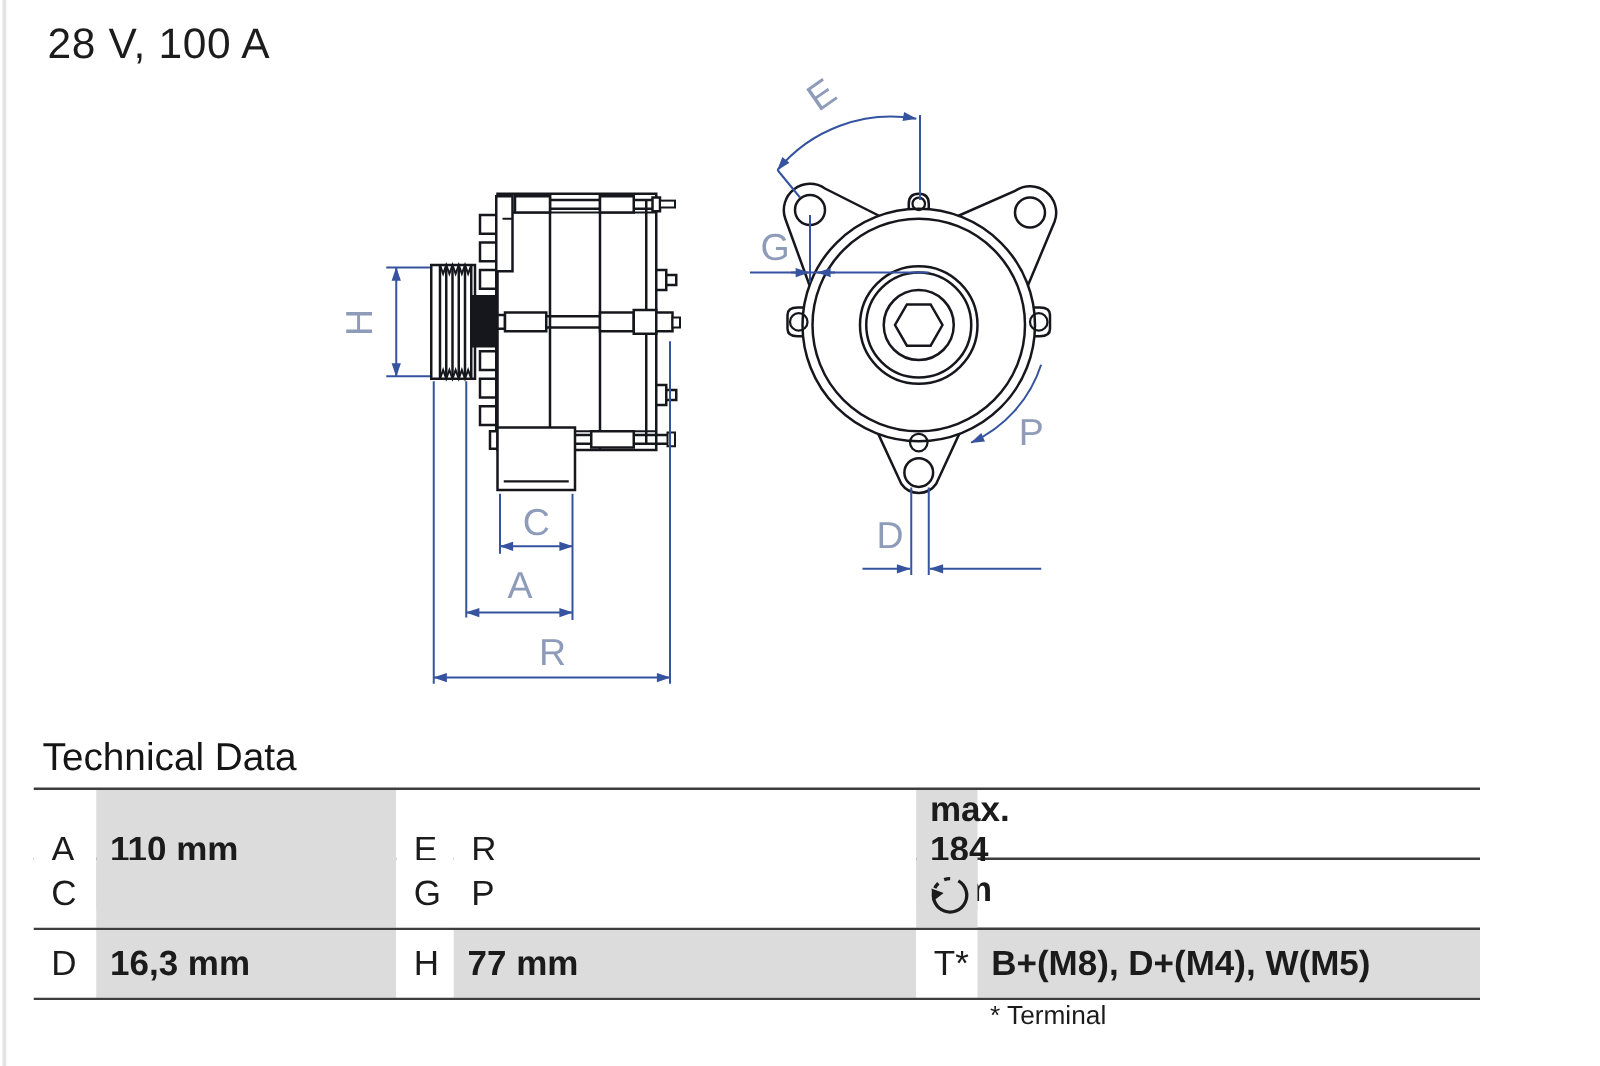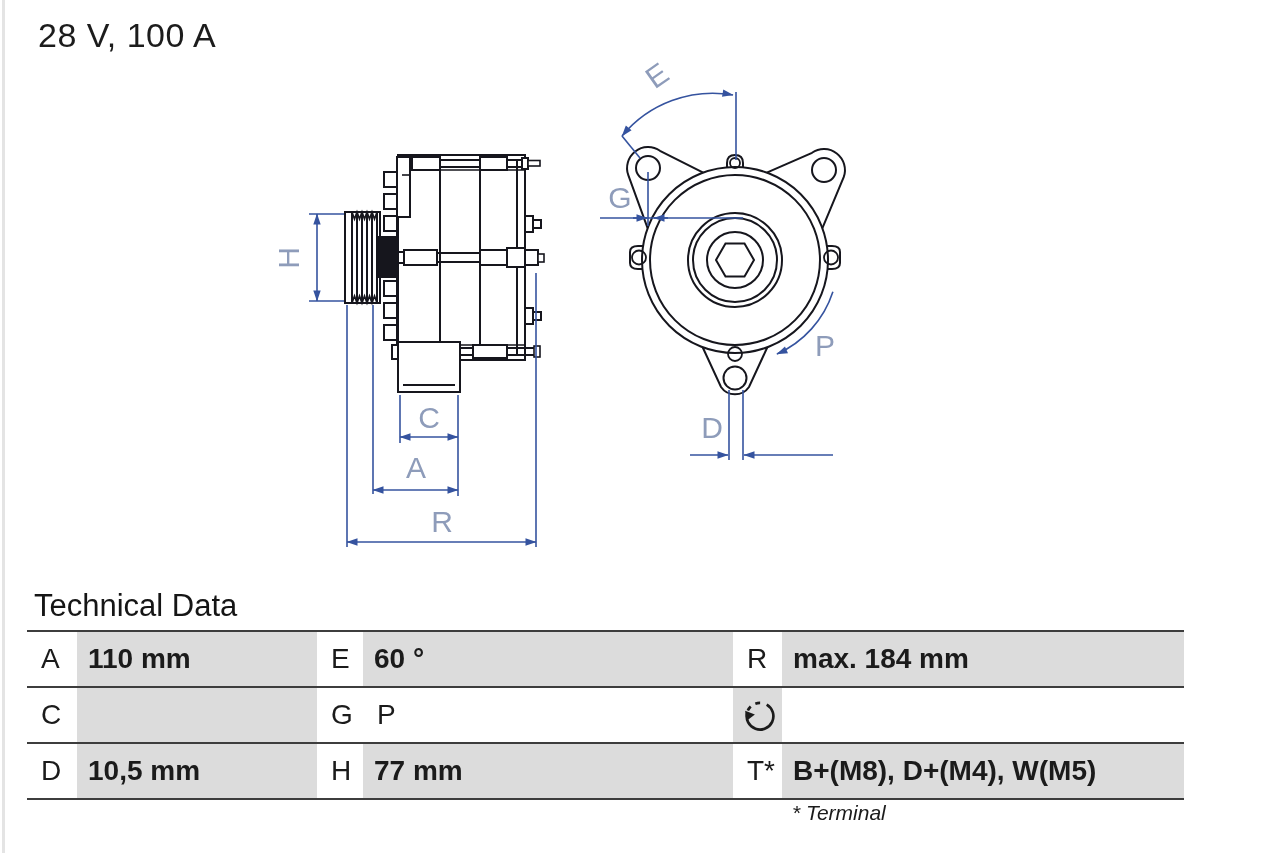--- a/index.html
+++ b/index.html
@@ -7,21 +7,21 @@
         font-family:"Liberation Sans",sans-serif;color:#1b1b1b;}
   #left-strip{position:absolute;left:2px;top:0;width:3px;height:853px;background:#e4e4e4;}
   #title{position:absolute;left:38px;top:16px;font-size:34px;letter-spacing:0.5px;color:#1c1c1c;}
   #drawing{position:absolute;left:0;top:0;width:1280px;height:580px;}
   #tech-heading{position:absolute;left:34px;top:588px;font-size:31px;font-weight:normal;color:#151515;}
   #tech-table{position:absolute;left:27px;top:630px;width:1226px;border-top:2px solid #3d3d3d;font-size:28px;}
   .t-row{display:grid;grid-template-columns:50px 240px 46px 370px 49px 471px;height:54px;
          border-bottom:2px solid #3d3d3d;}
   .t-key{background:#ffffff;display:flex;align-items:center;padding-left:14px;}
   .t-val{background:#dcdcdc;display:flex;align-items:center;padding-left:11px;font-weight:bold;}
-  #footnote{position:absolute;left:792px;top:801px;font-size:21px;color:#1b1b1b;font-style:italic;}
+  #footnote{position:absolute;left:792px;top:801px;font-size:21px;color:#1b1b1b;}
   .dimtxt{fill:#8e9cba;font-size:30px;font-family:"Liberation Sans",sans-serif;}
   #rot-icon{display:block;}
 </style>
 </head>
 <body>
 
 <div id="page">
   <div id="left-strip"></div>
 
   <div id="title">28 V, 100 A</div>
@@ -178,40 +178,39 @@
     <text class="dimtxt" x="712" y="438" text-anchor="middle">D</text>
   </svg>
 
   <div id="tech-heading">Technical Data</div>
 
   <div id="tech-table">
     <div class="t-row">
       <div class="t-key">A</div>
       <div class="t-val">110 mm</div>
       <div class="t-key">E</div>
-      <div class="t-val">60 °</div>
       <div class="t-key">R</div>
       <div class="t-val">max. 184 mm</div>
     </div>
     <div class="t-row">
       <div class="t-key">C</div>
       <div class="t-val"></div>
       <div class="t-key">G</div>
       <div class="t-key">P</div>
       <div class="t-val">
         <svg id="rot-icon" width="32" height="34" viewBox="0 0 26 28" xmlns="http://www.w3.org/2000/svg">
           <path d="M18.5 5.5 A11 11 0 1 1 2.4 12.2" stroke="#1b1b1b" stroke-width="2.2" fill="none"></path>
           <path d="M3 10.3 A11 11 0 0 1 16.8 4.7" stroke="#1b1b1b" stroke-width="2.2" fill="none" stroke-dasharray="4 4.5"></path>
           <path d="M1.8 19 L0.8 10.5 L8.8 13.5 Z" fill="#1b1b1b"></path>
         </svg>
       </div>
     </div>
     <div class="t-row">
       <div class="t-key">D</div>
-      <div class="t-val">10,5 mm</div>
+      <div class="t-val">16,3 mm</div>
       <div class="t-key">H</div>
       <div class="t-val">77 mm</div>
       <div class="t-key">T*</div>
       <div class="t-val">B+(M8), D+(M4), W(M5)</div>
     </div>
   </div>
 
   <div id="footnote">* Terminal</div>
 </div>
 

